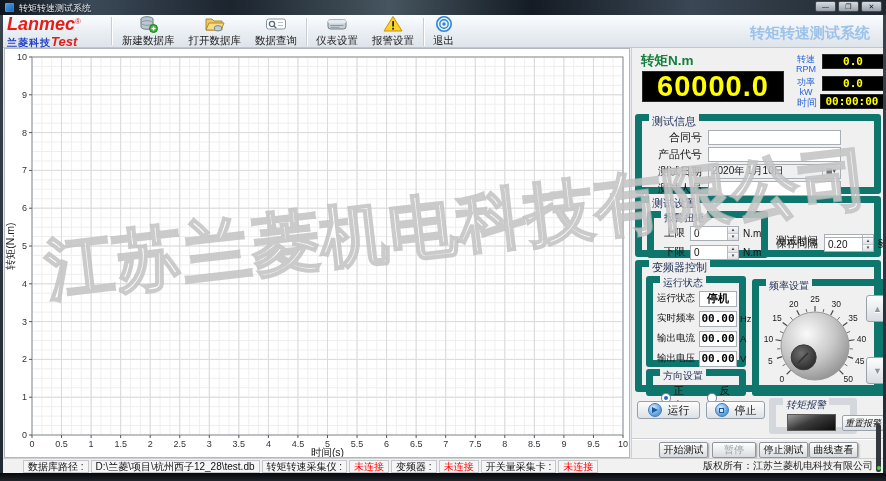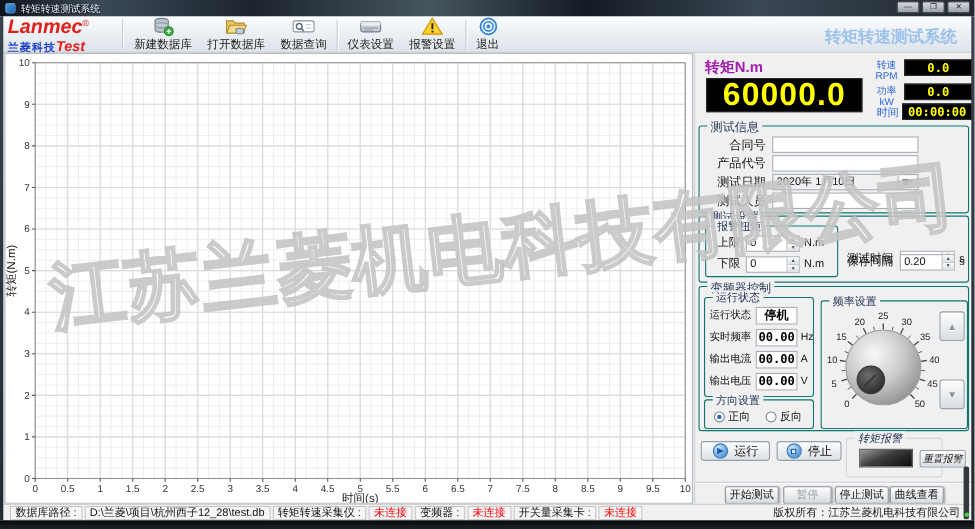--- a/index.html
+++ b/index.html
@@ -34,34 +34,34 @@
   #tb-right-title { position:absolute; right:13px; top:9px; font-size:15px; font-weight:bold; color:#9cc2ea; }
 
   
   #chart-panel { position:absolute; left:4px; top:48px; width:626px; height:410px;
     background:#ffffff; border:1px solid #b2b8be; }
 
   
   #right-panel { position:absolute; left:631px; top:48px; width:252px; height:410px; background:#f0f0f0; border-left:1px solid #cdd1d5; }
   .abs { position:absolute; }
 
-  #torque-label { left:9px; top:4px; font-size:13.5px; font-weight:bold; color:#a21caf; }
+  #torque-label { left:9px; top:4px; font-size:13.5px; font-weight:bold; color:#15803d; }
   .lcd { background:#000; border:1px solid #2a2a2a; color:#ffff00; display:flex; align-items:center; justify-content:center; }
   #torque-display { left:10px; top:23px; width:142px; height:31px; font-size:29px; font-weight:bold;
     font-family:"Liberation Sans",sans-serif; letter-spacing:1px; }
   .mini-label { font-size:9px; color:#2a65d8; text-align:center; line-height:1.15; }
   #speed-label { left:160px; top:6px; width:28px; }
   #power-label { left:160px; top:29px; width:28px; }
   #time-label  { left:163px; top:49px; width:24px; font-size:10px; color:#2a65d8; }
   .mini-lcd { width:62px; height:15px; font-size:11px; font-weight:bold; font-family:"DejaVu Sans Mono",monospace; }
   #speed-display { left:190px; top:6px; }
   #power-display { left:190px; top:28px; }
   #time-display  { left:188px; top:46px; width:64px; }
 
-  .group { position:absolute; border:1px solid #0f766e; border-radius:3px; }
+  .group { position:absolute; border:7px solid #0f766e; border-radius:3px; }
   .gtitle { position:absolute; top:-7px; left:7px; background:#f0f0f0; padding:0 3px; font-size:11px; color:#1b2c52; white-space:nowrap; }
   .gtitle-sm { font-size:10px; }
 
   
   #g-test-info { left:3px; top:66px; width:246px; height:80px; }
   .ti-row { position:absolute; left:0; height:16px; display:flex; align-items:center; }
   .ti-label { width:60px; text-align:right; font-size:11px; color:#111; margin-right:6px; }
   .ti-input { width:133px; height:15px; border:1px solid #a9aeb5; background:#fff; font-size:10px; padding:0 2px;
     font-family:"Liberation Sans","DejaVu Sans",sans-serif; }
   .date-field { width:133px; height:15px; border:1px solid #a9aeb5; background:#eef0f2; font-size:10px;
@@ -120,21 +120,21 @@
   #rp-divider { position:absolute; left:0; top:390px; width:252px; height:1px; background:#c9cdd2; box-shadow:0 1px 0 #fff; }
   .test-btn { position:absolute; top:394px; height:16px; font-size:10px; color:#111; background:linear-gradient(#fefefe,#d8dbdf);
     border:1px solid #8f969e; border-radius:2px; box-shadow:1px 1px 2px rgba(0,0,0,.35); display:flex; align-items:center; justify-content:center; cursor:pointer; }
   #btn-start-test { left:27px; width:49px; }
   #btn-pause { left:80px; width:44px; color:#9aa0a6; }
   #btn-stop-test { left:127px; width:49px; }
   #btn-curve { left:177px; width:49px; }
 
   
   #status-bar { position:absolute; left:3px; top:458px; width:880px; height:15px; background:#f1f1f1;
-    border-top:1px solid #cfcfcf; display:flex; align-items:center; font-size:10px; color:#111; padding-left:6px; }
+    border-top:1px solid #cfcfcf; display:flex; align-items:center; font-size:10px; color:#111; padding-left:20px; }
   .seg { border:1px solid #c3c7cb; background:#f5f5f5; height:13px; line-height:12px; padding:0 4px; margin-right:2px; white-space:nowrap; }
   .seg.red { color:#f00; }
   #copyright { margin-left:auto; margin-right:10px; font-size:10px; color:#222; white-space:nowrap; }
   #taskbar { position:absolute; left:0; top:473px; width:886px; height:8px;
     background:linear-gradient(#05070a,#20242a); }
   #edge-bar { position:absolute; left:876px; top:424px; width:5px; height:48px; background:#34383d; border-radius:2px; z-index:6; }
   #edge-bar::after { content:""; position:absolute; left:0.5px; bottom:2px; width:4px; height:4px; border-radius:50%; background:#45d33f; }
 
   
   #watermark { position:absolute; left:46px; top:226px; z-index:60; pointer-events:none; white-space:nowrap;

